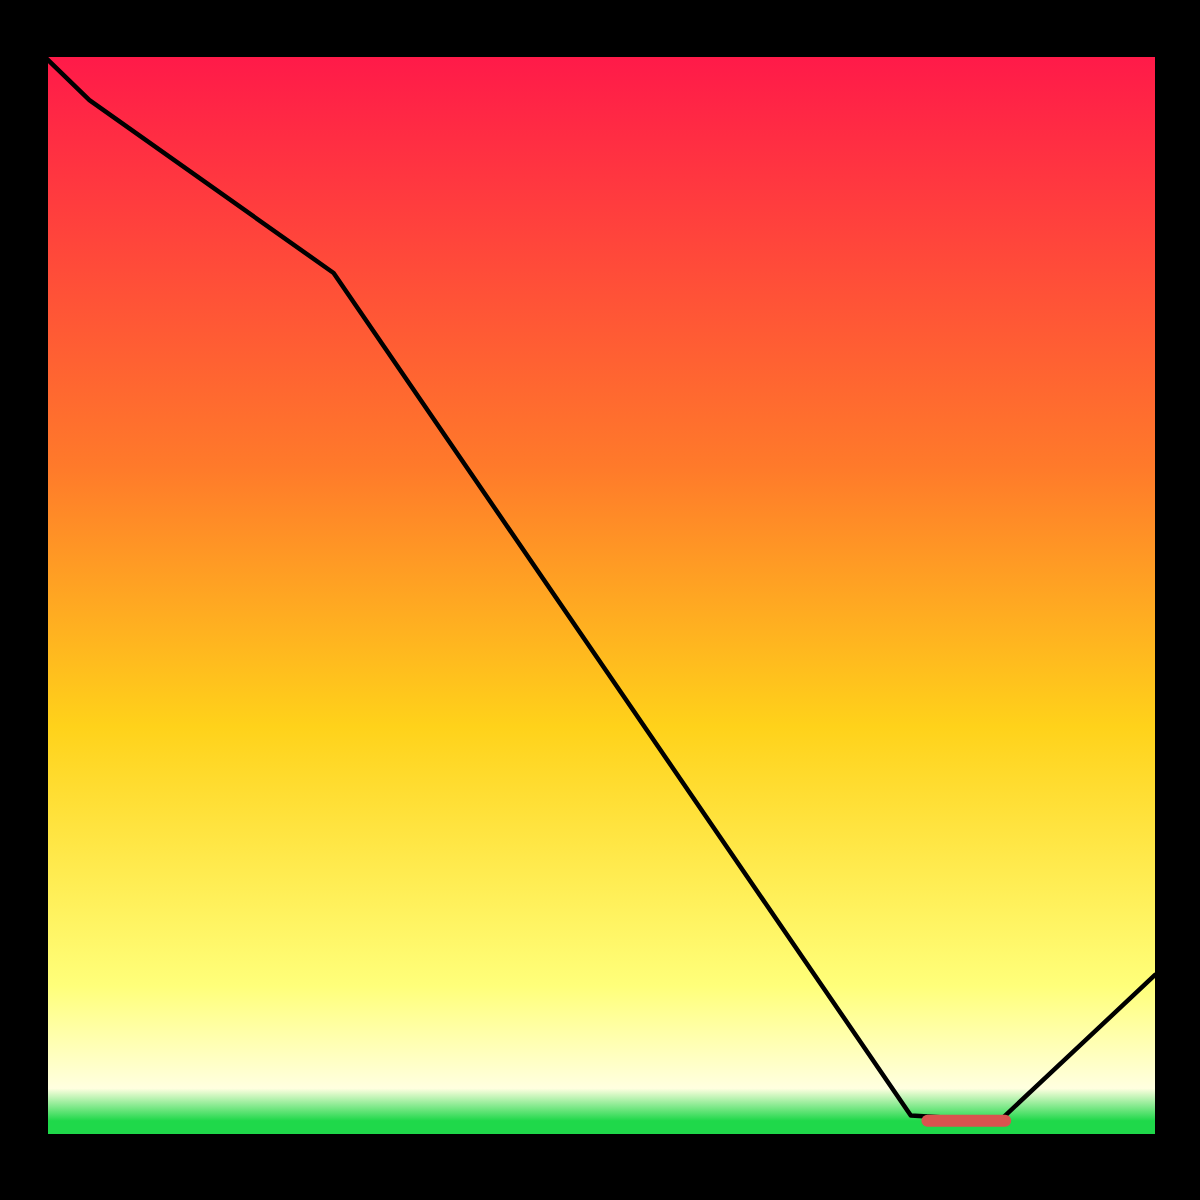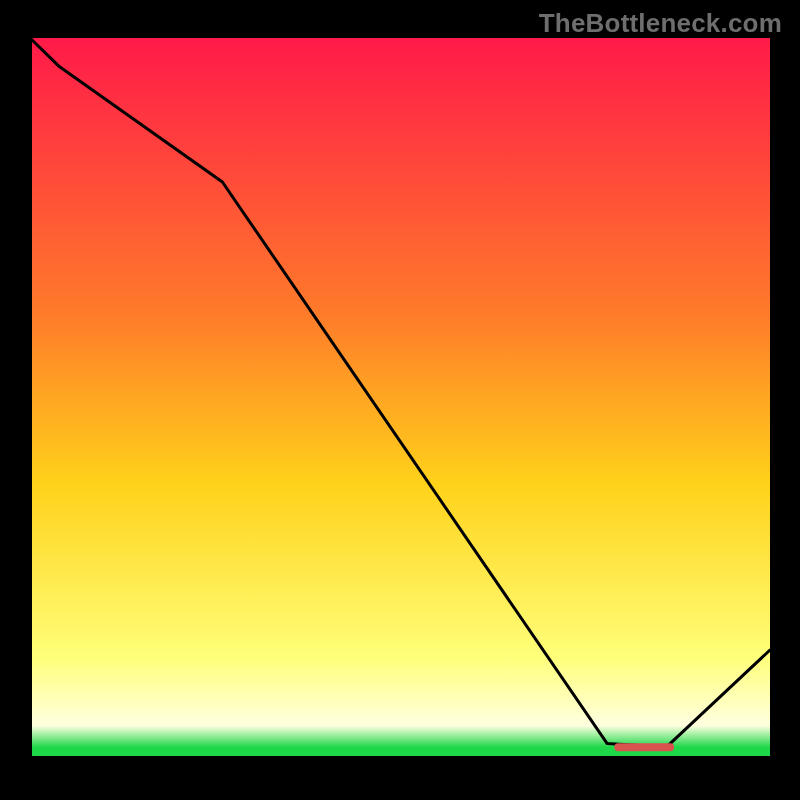--- a/index.html
+++ b/index.html
@@ -27,21 +27,20 @@
     width: 740px;
     height: 732px;
   }
   svg { display: block; }
 </style>
 </head>
 <body>
 
 <div class="stage">
 
-  <div class="watermark">TheBottleneck.com</div>
 
   <div class="plot-outer">
     <svg viewBox="0 0 740 732" width="740" height="732">
       <defs>
         <linearGradient id="bg-grad" x1="0" y1="0" x2="0" y2="1">
           <stop offset="0" stop-color="#ff1a49"></stop>
           <stop offset="0.38" stop-color="#ff7a2a"></stop>
           <stop offset="0.62" stop-color="#ffd21a"></stop>
           <stop offset="0.86" stop-color="#ffff7a"></stop>
           <stop offset="0.955" stop-color="#ffffe0"></stop>

